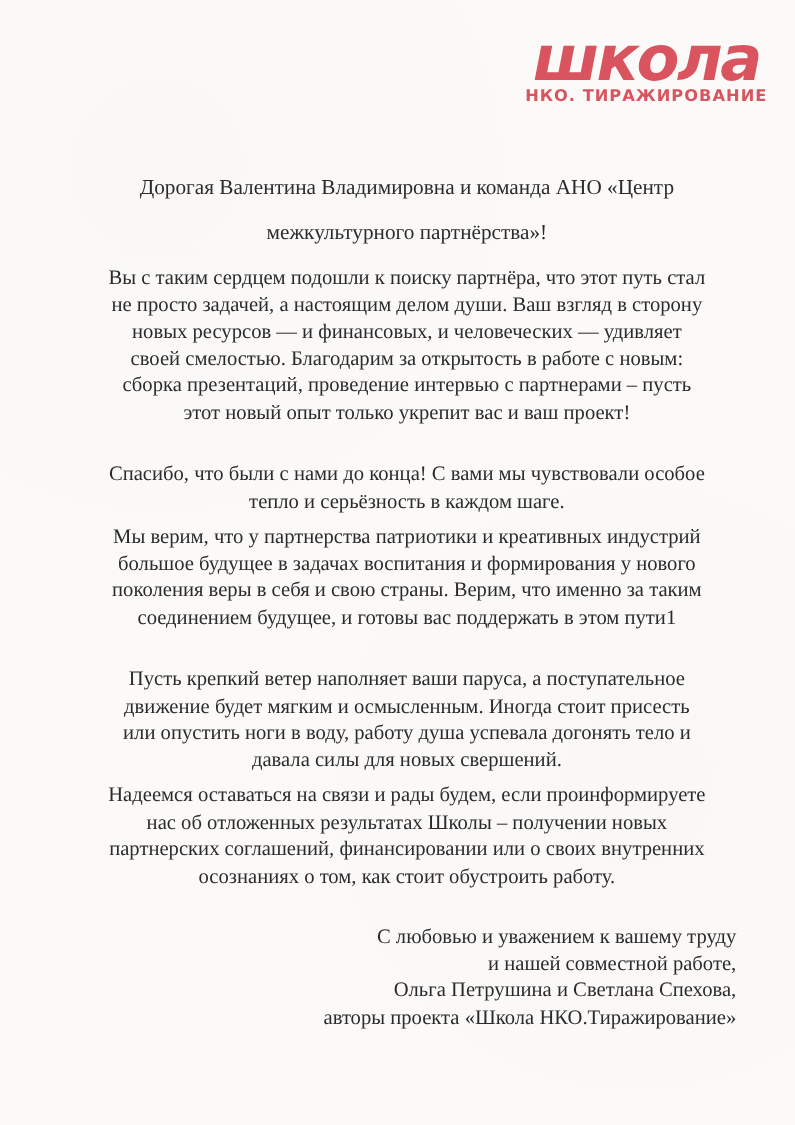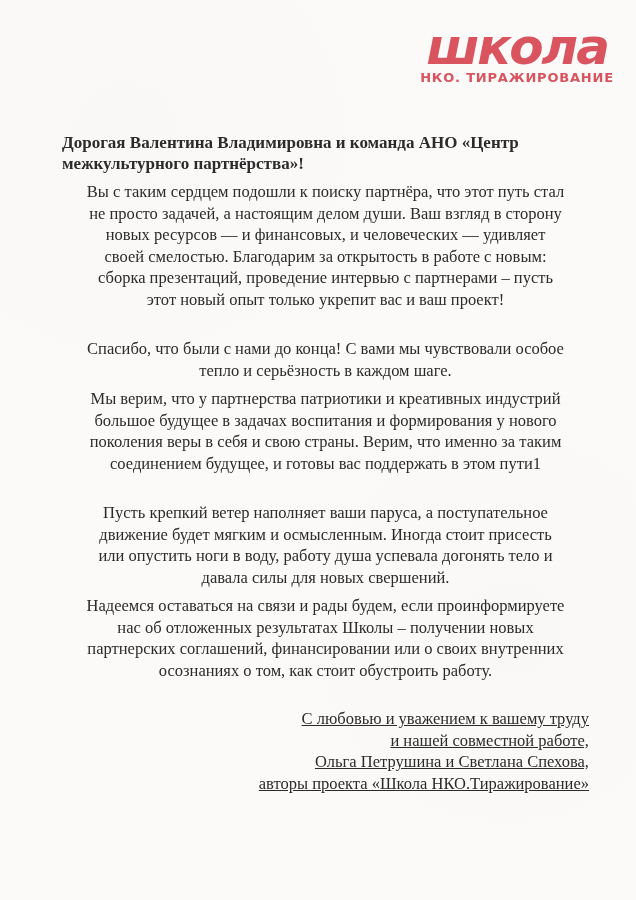--- a/index.html
+++ b/index.html
@@ -54,37 +54,37 @@
     left: 62px;
     top: 132px;
     width: 527px;
     color: #2b2b2b;
     font-size: 16.5px;
     line-height: 21.5px;
   }
   .heading {
     margin: 0;
     font-size: 17px;
-    font-weight: bold;
+    font-weight: normal;
+    text-align: center;
     white-space: pre-line;
-    line-height: 21px;
+    line-height: 36px;
   }
   .para {
     margin: 7px 0 0 0;
     text-align: center;
     white-space: pre-line;
   }
   .para.spaced {
     margin-top: 28px;
   }
   .signature {
     margin: 27px 0 4px 0;
     text-align: right;
     white-space: pre-line;
-    text-decoration: underline;
   }
 </style>
 </head>
 <body style="background: rgb(251, 250, 249);">
 
 <div class="page">
 
   <div class="logo" style="color: rgb(217, 84, 94);">
     <span class="wordmark">школа</span>
     <span class="logo-subtitle">НКО. ТИРАЖИРОВАНИЕ</span>

